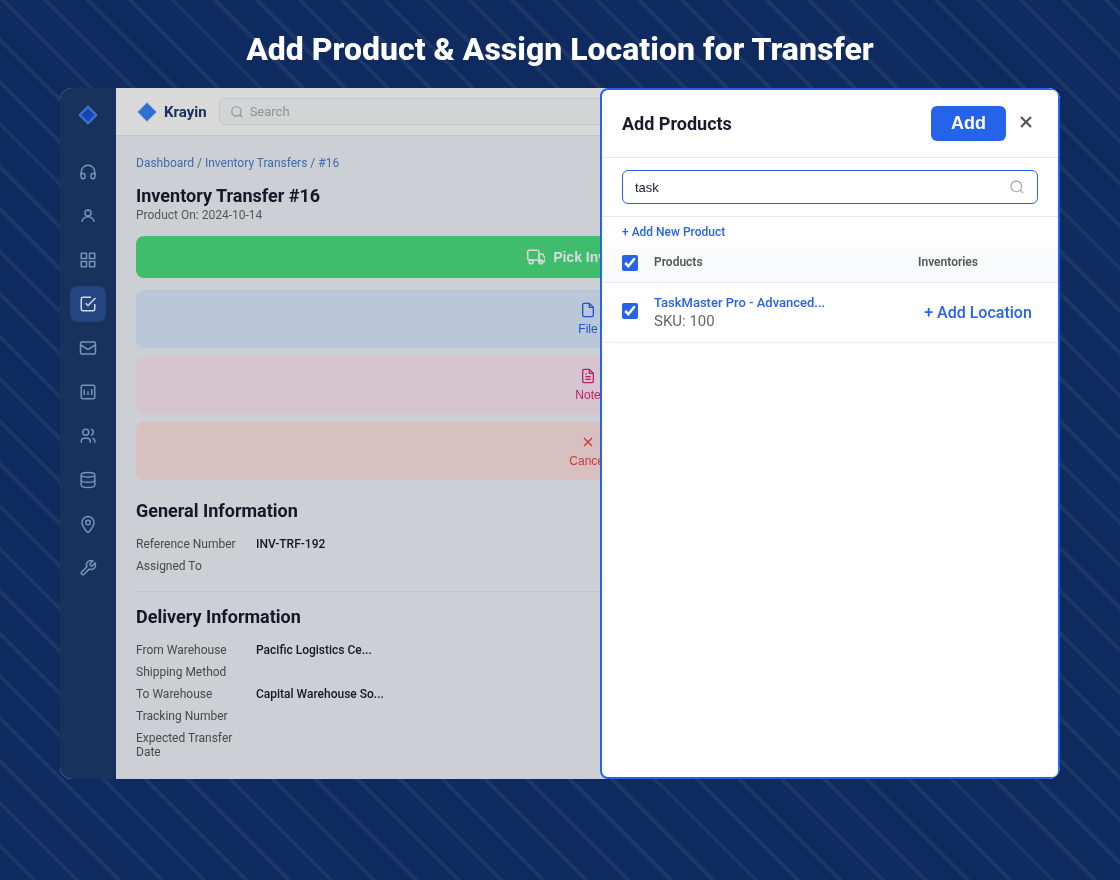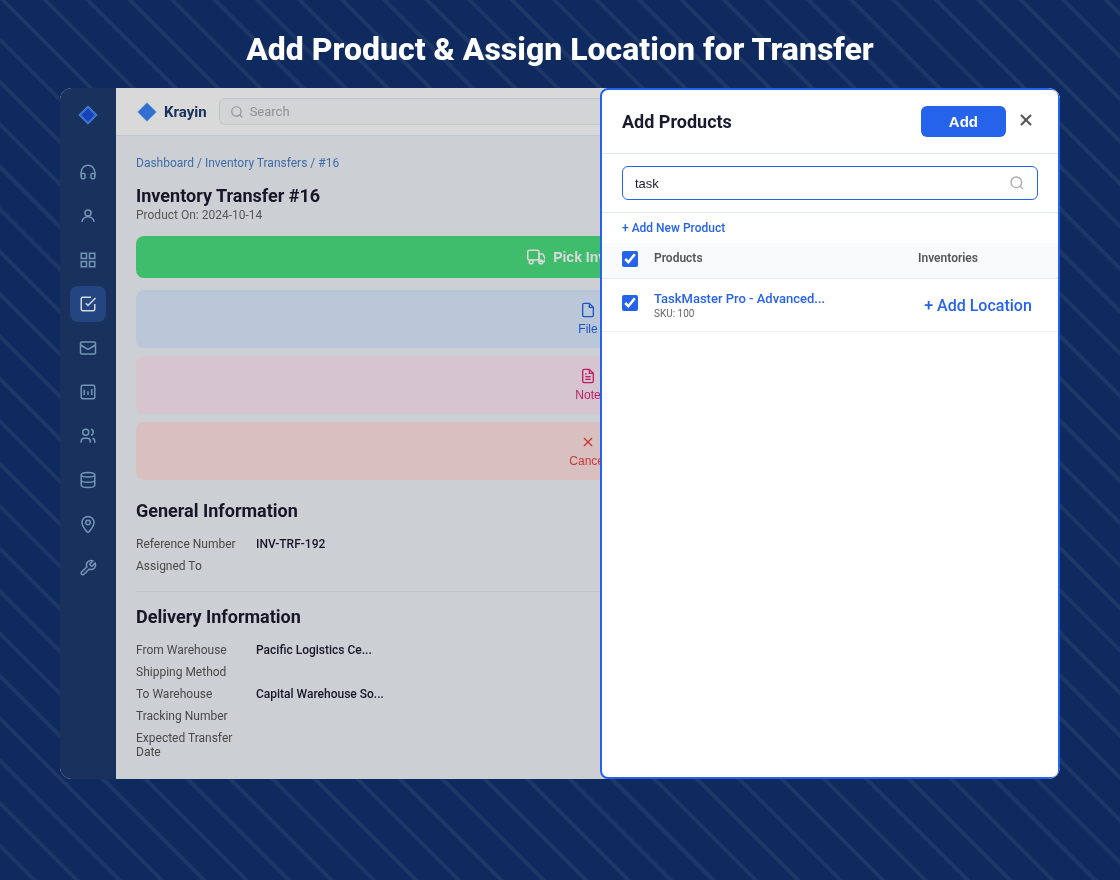--- a/index.html
+++ b/index.html
@@ -273,22 +273,22 @@
     .modal-header-right {
       display: flex;
       align-items: center;
       gap: 8px;
     }
     .modal-add-btn {
       background: #2563eb;
       color: #fff;
       border: none;
       border-radius: 6px;
-      padding: 7px 28px;
-      font-size: 15px;
+      padding: 7px 20px;
+      font-size: 18px;
       font-weight: 600;
       cursor: pointer;
     }
     .modal-close-btn {
       background: none;
       border: none;
       cursor: pointer;
       color: #555;
       font-size: 20px;
       line-height: 1;
@@ -341,21 +341,21 @@
       padding: 12px 20px;
       align-items: center;
       border-bottom: 1px solid #f0f0f0;
     }
     .product-name {
       font-size: 13px;
       color: #2563eb;
       font-weight: 500;
     }
     .product-sku {
-      font-size: 10px;
+      font-size: 15px;
       color: #666;
       margin-top: 2px;
     }
     .add-location-link {
       font-size: 16px;
       color: #2563eb;
       cursor: pointer;
       font-weight: 500;
       text-align: center;
     }

